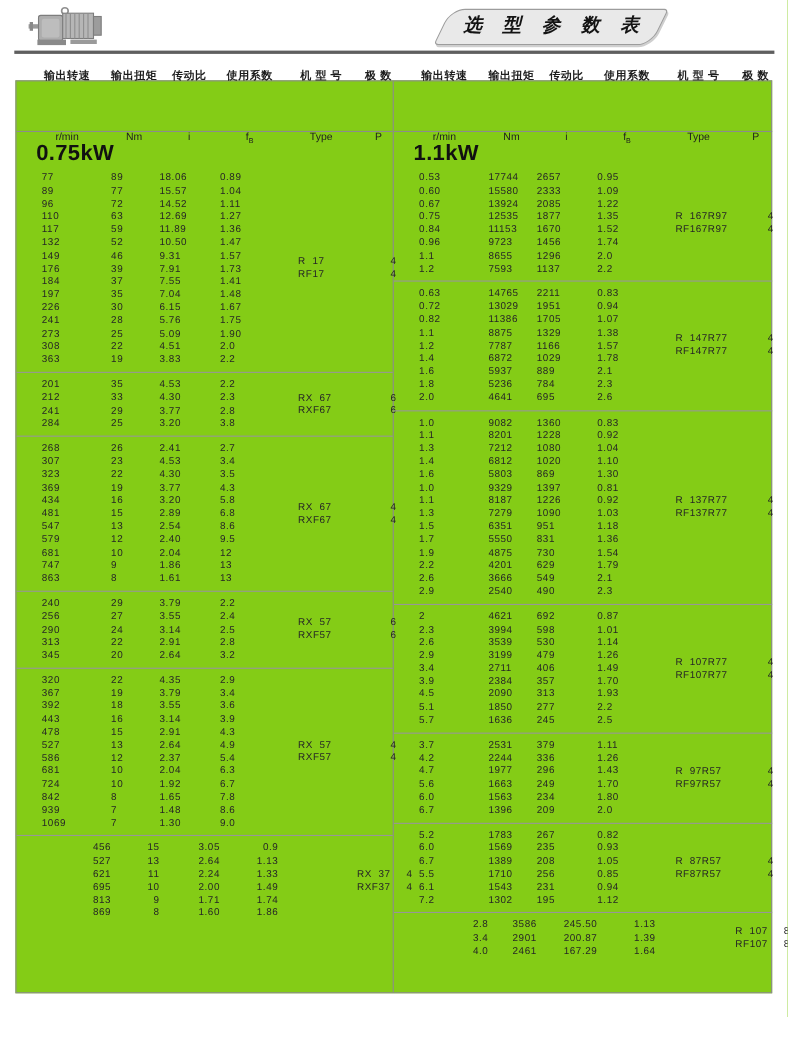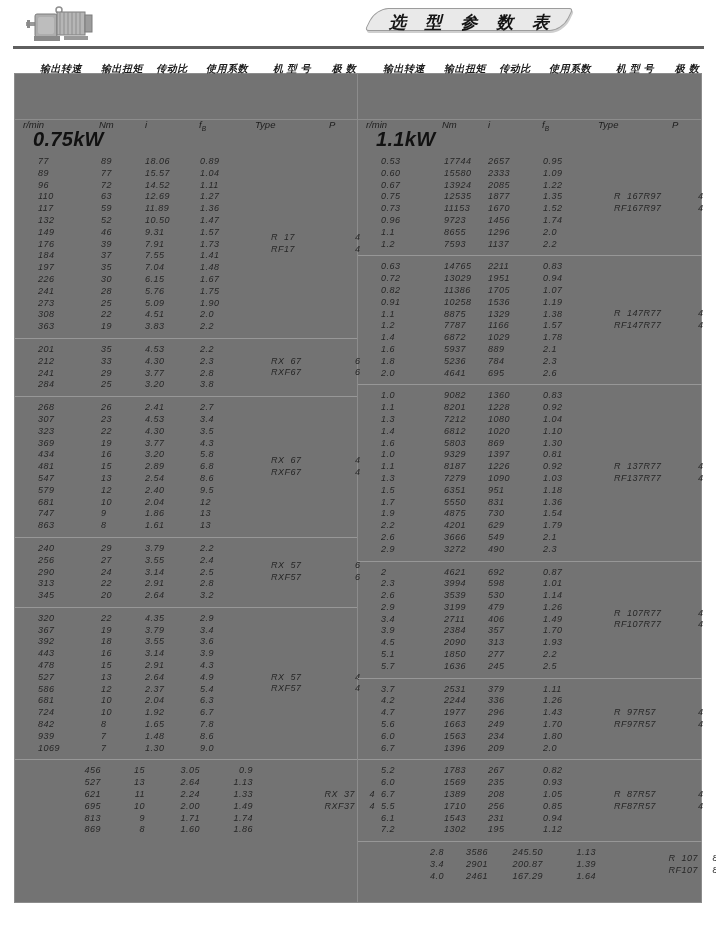--- a/index.html
+++ b/index.html
@@ -3,49 +3,49 @@
 <meta charset="utf-8">
 <style>
   html,body{margin:0;padding:0;}
   body{
     width:716px;height:950px;background:#ffffff;position:relative;
     font-family:"Liberation Sans", sans-serif;color:#222;
     -webkit-font-smoothing:antialiased;
   }
   
   .motor-photo{position:absolute;left:24px;top:3px;width:82px;height:42px;}
-  .title-banner{position:absolute;left:370px;top:8px;width:198px;height:23px;}
+  .title-banner{position:absolute;left:402px;top:8px;width:198px;height:33px;}
   .banner-shape{
     position:absolute;inset:0;background:#e9e9e9;border:1.5px solid #9c9c9c;
     transform:skewX(-26deg);border-radius:13px 4px 13px 4px;
     box-shadow:2px 2px 0 #cfcfcf;
   }
   .banner-text{
     position:relative;text-align:center;line-height:29px;font-weight:bold;
     font-style:italic;font-size:17px;letter-spacing:7px;color:#141414;
     padding-left:7px;
   }
   .rule{position:absolute;left:13px;top:46px;width:691px;height:3px;background:#5f5f5f;}
 
   
   .param-table{
     position:absolute;left:14px;top:73px;width:688px;height:830px;
-    border:1px solid #8c8c8c;box-sizing:border-box;display:flex;background:#737373;font-style:italic;
+    border:1px solid #8c8c8c;box-sizing:border-box;display:flex;background:#84cc16;
   }
   .half{display:flex;flex-direction:column;box-sizing:border-box;}
   .half-left{width:343px;border-right:1px solid #8c8c8c;}
   .half-right{flex:1;}
 
   .col-header{
     height:46px;flex:0 0 46px;border-bottom:1px solid #8c8c8c;box-sizing:border-box;
     display:grid;grid-template-columns:76px 46px 54px 56px 74px 30px;
     padding-left:8px;align-content:center;row-gap:3px;
   }
   .h-zh{font-size:10px;font-weight:bold;text-align:center;letter-spacing:0.5px;color:#1d1d1d;white-space:nowrap;}
-  .h-unit{font-size:9.5px;text-align:left;color:#1d1d1d;margin-top:40px;}
+  .h-unit{font-size:9.5px;text-align:center;color:#1d1d1d;margin-top:40px;}
   .h-unit sub{font-size:6.5px;}
 
   .section{position:relative;border-bottom:1px solid #979797;padding:5px 0;box-sizing:border-box;}
   .half .section:last-child{border-bottom:none;flex:1;text-align:right;}
   .power-label{font-size:20px;font-weight:bold;color:#111;padding:3px 0 5px 18px;letter-spacing:0.3px;}
 
   .rows{position:relative;}
   .row{
     display:grid;grid-template-columns:63px 44px 55px 53px;padding-left:23px;
     line-height:11.8px;font-size:9px;letter-spacing:0.5px;color:#262626;white-space:pre;
@@ -214,36 +214,35 @@
       <div class="h-unit">Type</div>
       <div class="h-unit">P</div>
     </div>
   <div class="section">
         <div class="power-label">1.1kW</div>
         <div class="rows">
           <div class="row"><span>0.53</span><span>17744</span><span>2657</span><span>0.95</span></div>
           <div class="row"><span>0.60</span><span>15580</span><span>2333</span><span>1.09</span></div>
           <div class="row"><span>0.67</span><span>13924</span><span>2085</span><span>1.22</span></div>
           <div class="row"><span>0.75</span><span>12535</span><span>1877</span><span>1.35</span></div>
-          <div class="row"><span>0.73</span><span>11153</span><span>1670</span><span>1.52</span></div>
+          <div class="row"><span>0.84</span><span>11153</span><span>1670</span><span>1.52</span></div>
           <div class="row"><span>0.96</span><span>9723</span><span>1456</span><span>1.74</span></div>
           <div class="row"><span>1.1</span><span>8655</span><span>1296</span><span>2.0</span></div>
           <div class="row"><span>1.2</span><span>7593</span><span>1137</span><span>2.2</span></div>
           <div class="models">
             <div class="model-line"><span>R  167R97</span><span>4</span></div>
             <div class="model-line"><span>RF167R97</span><span>4</span></div>
           </div>
         </div>
       </div>
       <div class="section">
         <div class="rows">
           <div class="row"><span>0.63</span><span>14765</span><span>2211</span><span>0.83</span></div>
           <div class="row"><span>0.72</span><span>13029</span><span>1951</span><span>0.94</span></div>
           <div class="row"><span>0.82</span><span>11386</span><span>1705</span><span>1.07</span></div>
-          <div class="row"><span>0.91</span><span>10258</span><span>1536</span><span>1.19</span></div>
           <div class="row"><span>1.1</span><span>8875</span><span>1329</span><span>1.38</span></div>
           <div class="row"><span>1.2</span><span>7787</span><span>1166</span><span>1.57</span></div>
           <div class="row"><span>1.4</span><span>6872</span><span>1029</span><span>1.78</span></div>
           <div class="row"><span>1.6</span><span>5937</span><span>889</span><span>2.1</span></div>
           <div class="row"><span>1.8</span><span>5236</span><span>784</span><span>2.3</span></div>
           <div class="row"><span>2.0</span><span>4641</span><span>695</span><span>2.6</span></div>
           <div class="models">
             <div class="model-line"><span>R  147R77</span><span>4</span></div>
             <div class="model-line"><span>RF147R77</span><span>4</span></div>
           </div>
@@ -257,21 +256,21 @@
           <div class="row"><span>1.4</span><span>6812</span><span>1020</span><span>1.10</span></div>
           <div class="row"><span>1.6</span><span>5803</span><span>869</span><span>1.30</span></div>
           <div class="row"><span>1.0</span><span>9329</span><span>1397</span><span>0.81</span></div>
           <div class="row"><span>1.1</span><span>8187</span><span>1226</span><span>0.92</span></div>
           <div class="row"><span>1.3</span><span>7279</span><span>1090</span><span>1.03</span></div>
           <div class="row"><span>1.5</span><span>6351</span><span>951</span><span>1.18</span></div>
           <div class="row"><span>1.7</span><span>5550</span><span>831</span><span>1.36</span></div>
           <div class="row"><span>1.9</span><span>4875</span><span>730</span><span>1.54</span></div>
           <div class="row"><span>2.2</span><span>4201</span><span>629</span><span>1.79</span></div>
           <div class="row"><span>2.6</span><span>3666</span><span>549</span><span>2.1</span></div>
-          <div class="row"><span>2.9</span><span>3272</span><span>490</span><span>2.3</span></div>
+          <div class="row"><span>2.9</span><span>2540</span><span>490</span><span>2.3</span></div>
           <div class="models">
             <div class="model-line"><span>R  137R77</span><span>4</span></div>
             <div class="model-line"><span>RF137R77</span><span>4</span></div>
           </div>
         </div>
       </div>
       <div class="section">
         <div class="rows">
           <div class="row"><span>2</span><span>4621</span><span>692</span><span>0.87</span></div>
           <div class="row"><span>2.3</span><span>3994</span><span>598</span><span>1.01</span></div>

